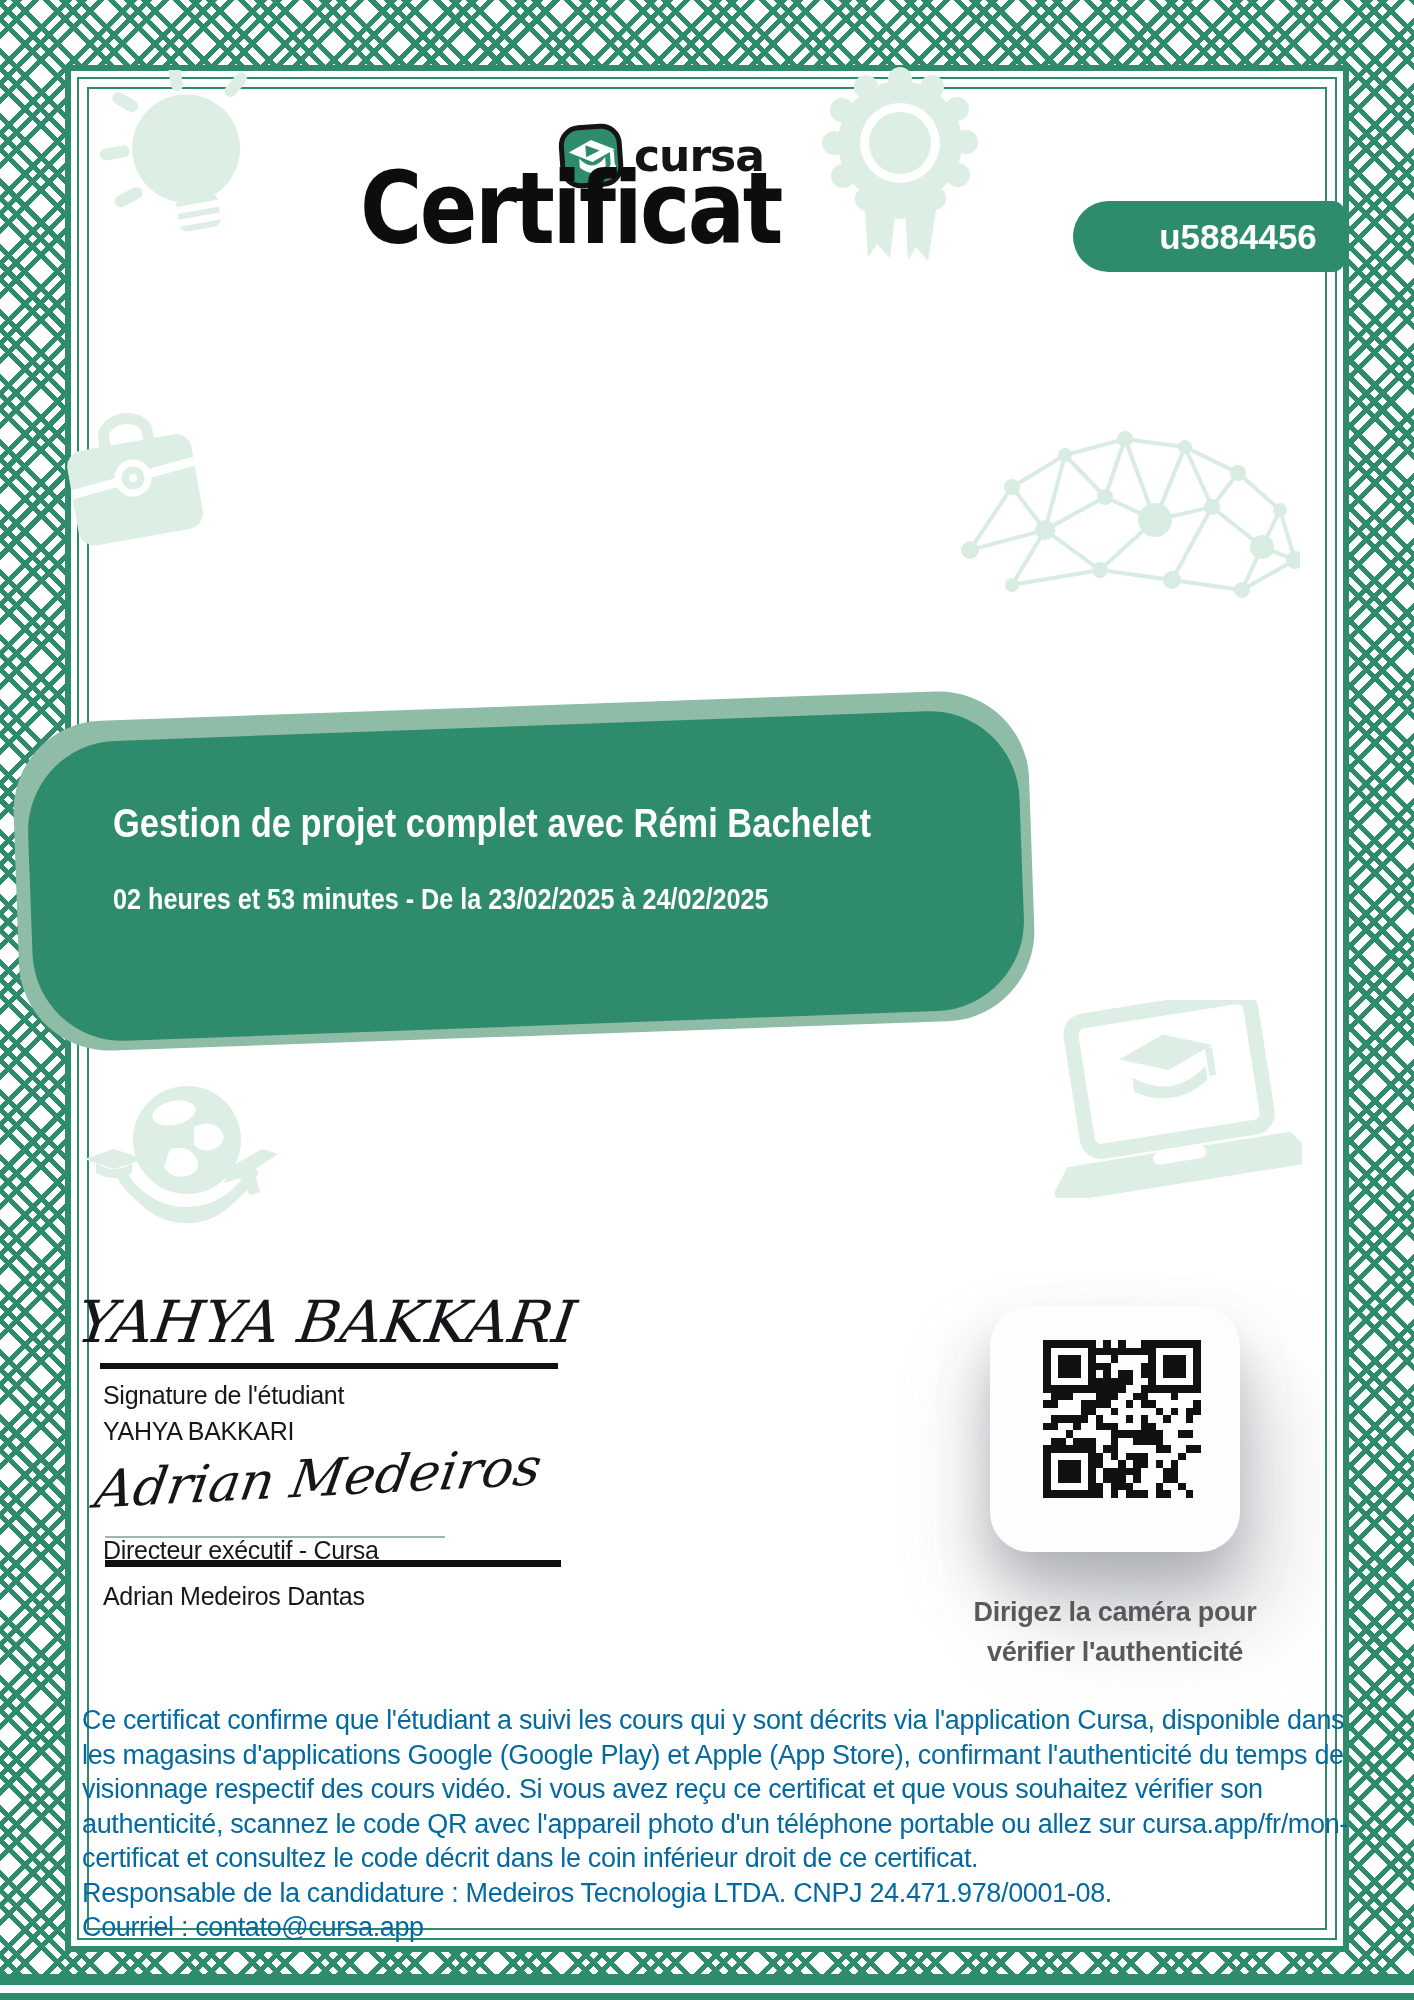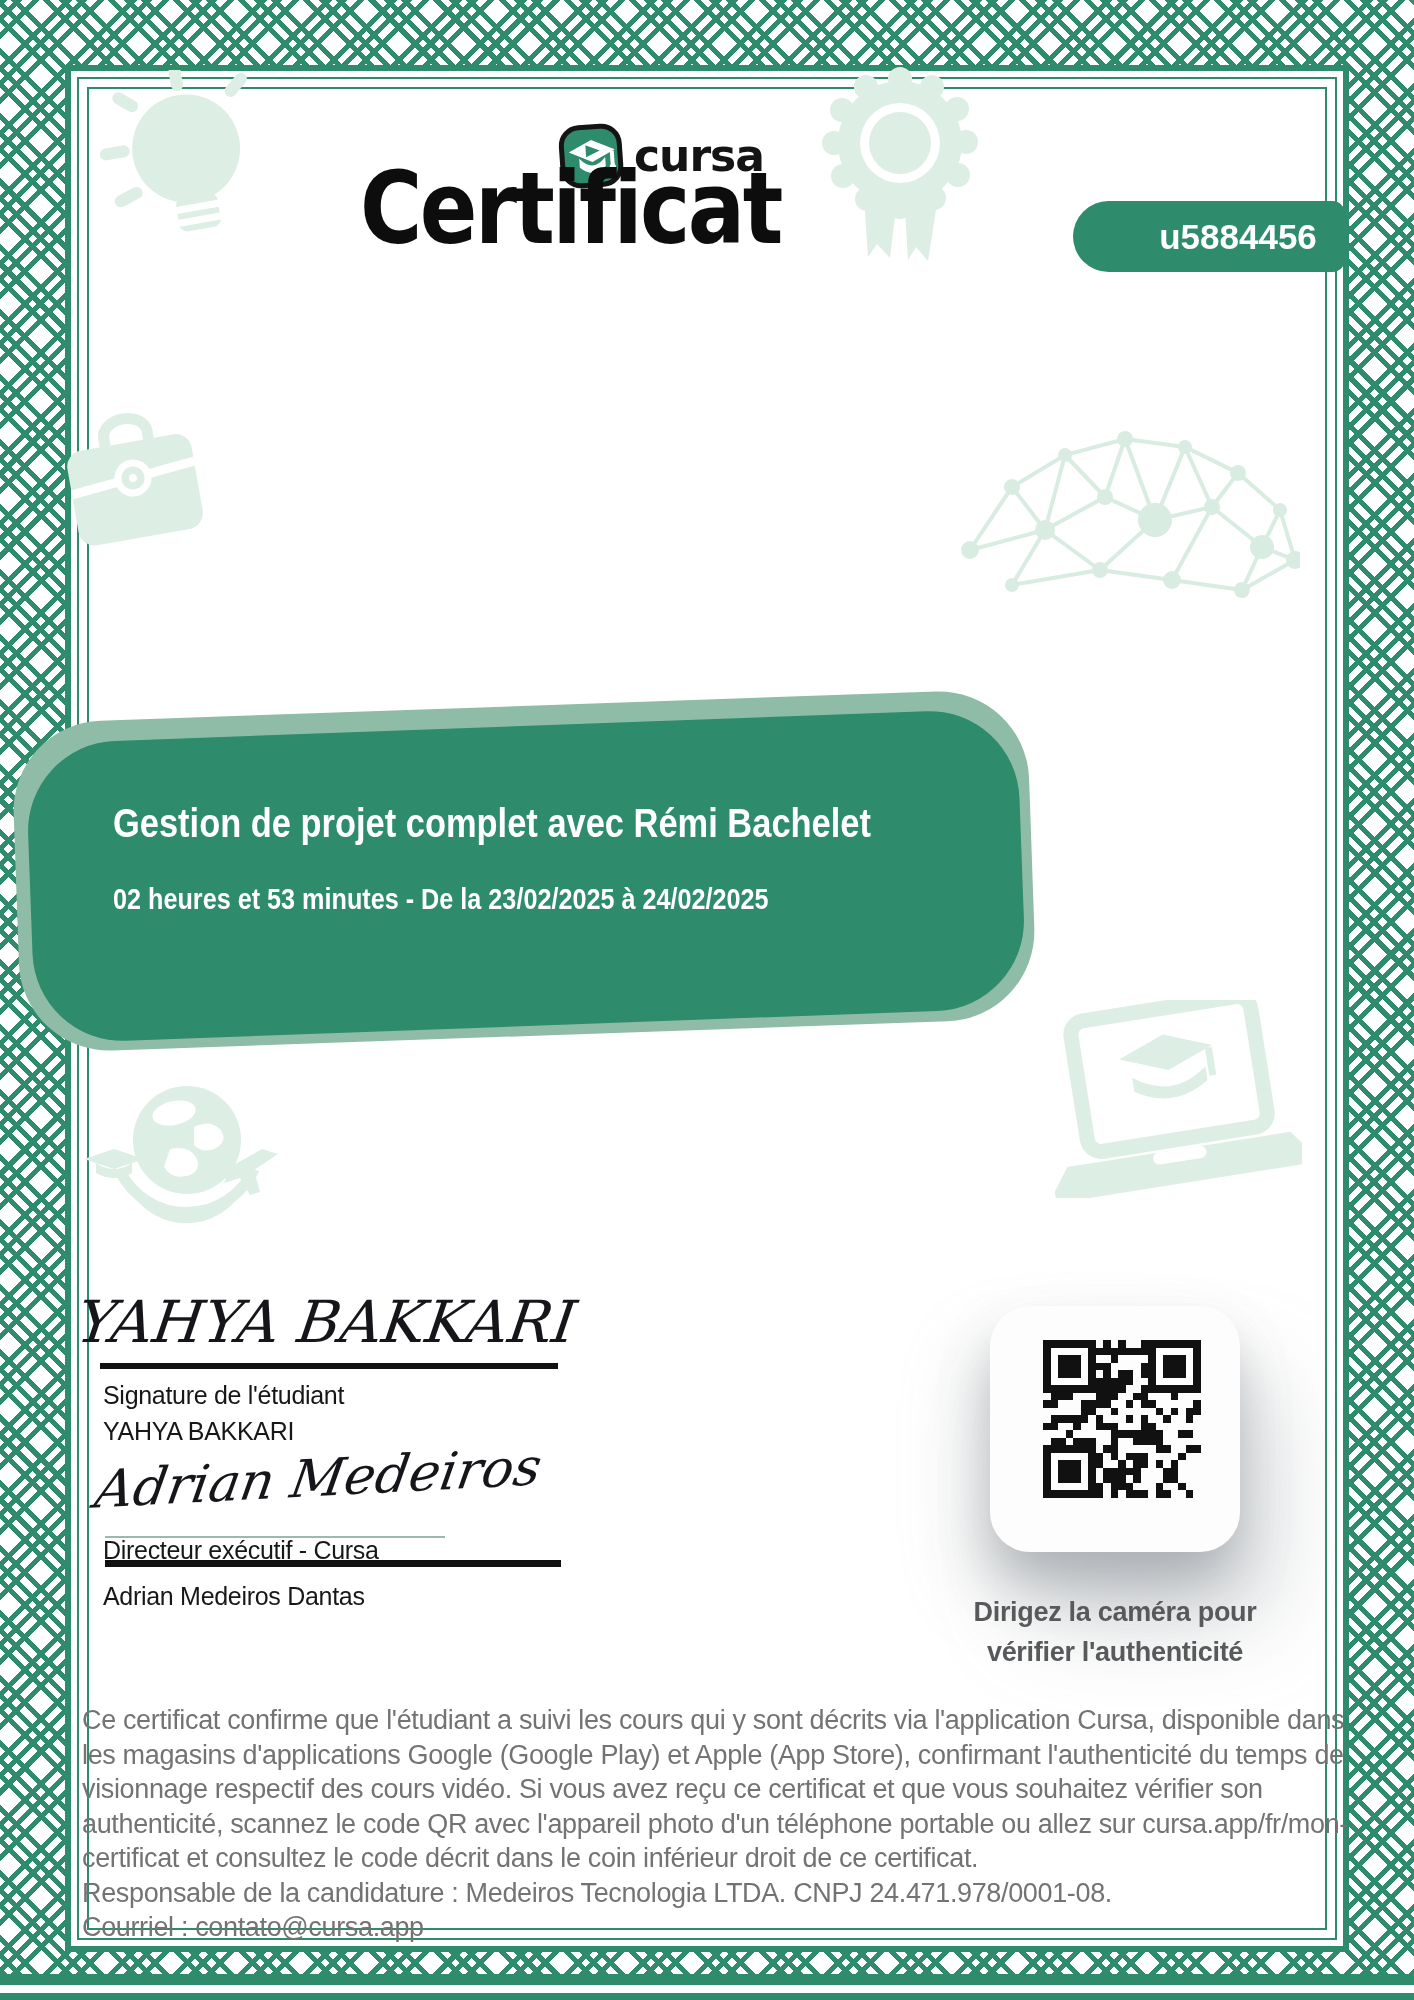--- a/index.html
+++ b/index.html
@@ -96,21 +96,21 @@
     box-shadow:0 30px 50px -8px rgba(145,150,155,.55), 35px 70px 90px rgba(150,155,160,.35), -20px 40px 70px rgba(160,165,170,.30);
   }
   .qr-code{position:absolute;left:1043px;top:1340px;width:158px;height:158px;z-index:5;}
   .qr-caption{
     position:absolute;left:950px;top:1592px;width:330px;z-index:5;text-align:center;
     color:var(--muted-gray);font-size:27px;font-weight:700;line-height:40px;letter-spacing:-0.3px;
   }
   
   .footer-text{
     position:absolute;left:82px;top:1703px;width:1266px;z-index:4;
-    color:#737373;font-size:27px;line-height:34.5px;letter-spacing:-0.35px;
+    color:#0369a1;font-size:27px;line-height:34.5px;letter-spacing:-0.35px;
     white-space:pre-line;
   }
 </style>
 </head>
 <body>
 
 <div class="page">
 
   <div class="border-pattern"></div>
   <div class="bottom-bar-1"></div>

